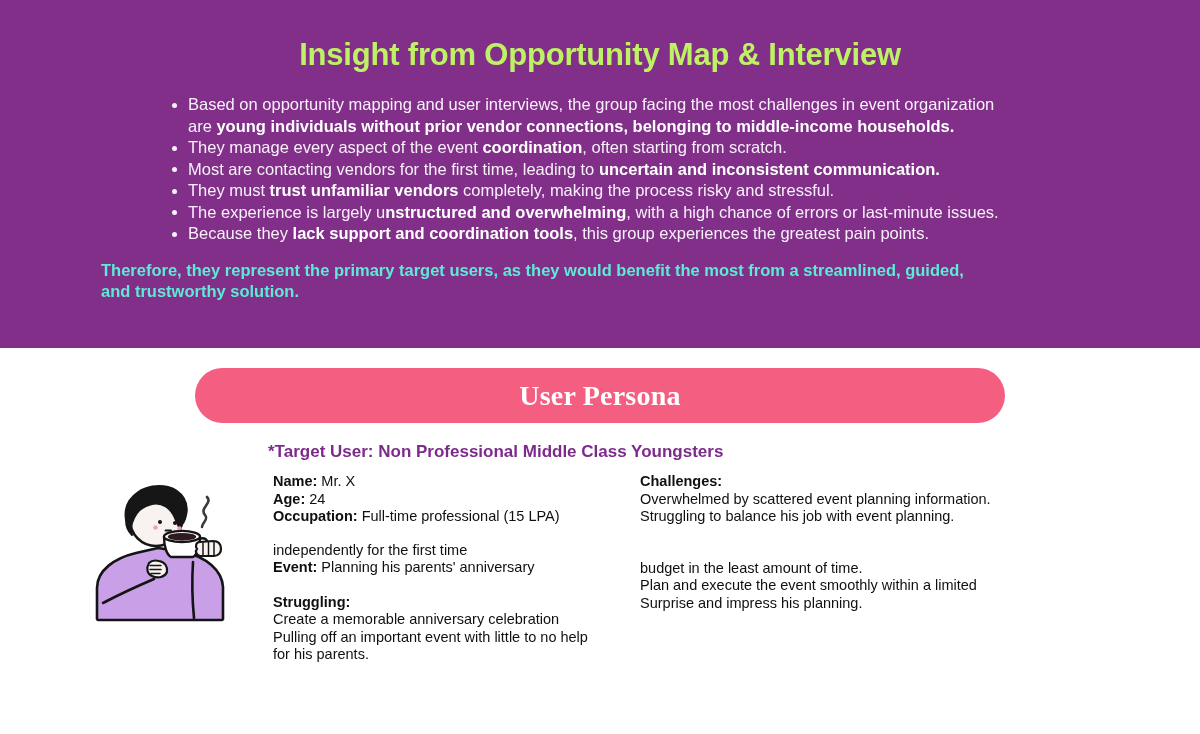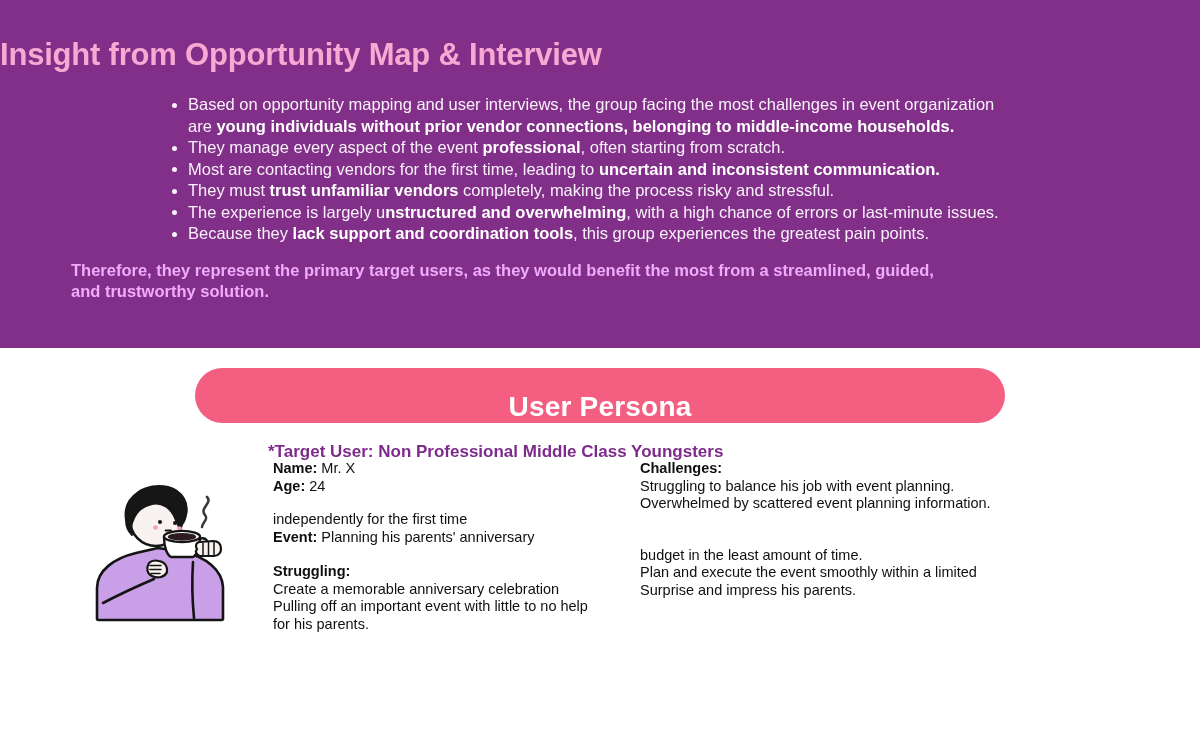--- a/index.html
+++ b/index.html
@@ -7,71 +7,71 @@
     width:1200px;height:734px;position:relative;overflow:hidden;
     background:#ffffff;font-family:"Liberation Sans",sans-serif;
     -webkit-font-smoothing:antialiased;
   }
   
   .hero{
     position:absolute;left:0;top:0;width:1200px;height:348px;
     background:#812F88;color:#ffffff;
   }
   .hero-title{
-    margin:0;padding-top:37px;text-align:left;
-    font-size:31px;font-weight:700;letter-spacing:-0.2px;color:#f9a8d4;
+    margin:0;padding-top:37px;text-align:center;
+    font-size:31px;font-weight:700;letter-spacing:-0.2px;color:#bef264;
   }
   .insight-list{
     list-style:none;margin:21px 0 12px 165px;padding:0;width:848px;
     font-size:16.5px;line-height:21.5px;color:#F8F1FA;
   }
   .insight-list li{position:relative;padding-left:23px}
   .insight-list li::before{
     content:"";position:absolute;left:7px;top:8.5px;width:5px;height:5px;
     border-radius:50%;background:#F8F1FA;
   }
   .b{font-weight:700;color:#ffffff}
   .conclusion{
-    margin:15px 0 0 71px;width:885px;
-    font-size:16.5px;line-height:21.5px;font-weight:700;color:#f0abfc;
+    margin:15px 0 0 101px;width:885px;
+    font-size:16.5px;line-height:21.5px;font-weight:700;color:#5eead4;
   }
   
   .persona-banner{
     position:absolute;left:195px;top:368px;width:810px;height:55px;
     background:#F45E80;border-radius:27.5px;
-    display:flex;align-items:flex-end;justify-content:center;
+    display:flex;align-items:center;justify-content:center;font-family:Liberation Serif, serif;
   }
   .persona-banner-label{
     color:#ffffff;font-size:28px;font-weight:700;letter-spacing:0.2px;
   }
   .target-user{
     position:absolute;left:268px;top:442px;
     font-size:17px;font-weight:700;color:#7D2B8B;white-space:nowrap;
   }
   .illustration{position:absolute;left:90px;top:480px;width:142px;height:142px}
   .col{
-    position:absolute;top:460px;font-size:14.5px;line-height:17.5px;color:#101010;
+    position:absolute;top:473px;font-size:14.5px;line-height:17.5px;color:#101010;
   }
   .col-left{left:273px;width:360px}
   .col-right{left:640px;width:390px}
   .col .line{white-space:nowrap}
   .lbl{font-weight:700}
   .gap-sm{height:16px}
   .gap-md{height:17px}
   .gap-lg{height:34px}
 </style>
 </head>
 <body>
 
 <section class="hero">
   <h1 class="hero-title">Insight from Opportunity Map &amp; Interview</h1>
 
   <ul class="insight-list">
     <li><span>Based on opportunity mapping and user interviews, the group facing the most challenges in event organization are </span><span class="b">young individuals without prior vendor connections, belonging to middle-income households.</span></li>
-    <li><span>They manage every aspect of the event </span><span class="b">professional</span><span>, often starting from scratch.</span></li>
+    <li><span>They manage every aspect of the event </span><span class="b">coordination</span><span>, often starting from scratch.</span></li>
     <li><span>Most are contacting vendors for the first time, leading to </span><span class="b">uncertain and inconsistent communication.</span></li>
     <li><span>They must </span><span class="b">trust unfamiliar vendors</span><span> completely, making the process risky and stressful.</span></li>
     <li><span>The experience is largely u</span><span class="b">nstructured and overwhelming</span><span>, with a high chance of errors or last-minute issues.</span></li>
     <li><span>Because they </span><span class="b">lack support and coordination tools</span><span>, this group experiences the greatest pain points.</span></li>
   </ul>
 
   <p class="conclusion">Therefore, they represent the primary target users, as they would benefit the most from a streamlined, guided, and trustworthy solution.</p>
 </section>
 
 <div class="persona-banner">
@@ -117,31 +117,32 @@
     <path d="M60 85.5 h11 M60 89.5 h11 M61 93.5 h9" stroke="#141414" stroke-width="1.5" stroke-linecap="round" fill="none"></path>
 
     <path d="M110 62 C106 62 105 66 107 69 C105 71 106 75 110 76 L124 76 C129 76 131 72 131 69 C131 64 128 61 123 61 Z" fill="#F8F3F0" stroke="#141414" stroke-width="2.2"></path>
     <path d="M113 63 v12 M118.5 62.5 v13 M124 62.5 v13" stroke="#141414" stroke-width="1.5" stroke-linecap="round" fill="none"></path>
   </g>
 </svg>
 
 <div class="col col-left">
   <div class="line"><span class="lbl">Name:</span> <span>Mr. X</span></div>
   <div class="line"><span class="lbl">Age:</span> <span>24</span></div>
+  <div class="line"><span class="lbl">Occupation:</span> <span>Full-time professional (15 LPA)</span></div>
   <div class="gap-sm"></div>
   <div class="line"><span>independently for the first time</span></div>
   <div class="line"><span class="lbl">Event:</span> <span>Planning his parents' anniversary</span></div>
   <div class="gap-md"></div>
   <div class="line lbl">Struggling:</div>
   <div class="line">Create a memorable anniversary celebration</div>
   <div class="line">Pulling off an important event with little to no help</div>
   <div class="line">for his parents.</div>
 </div>
 
 <div class="col col-right">
   <div class="line lbl">Challenges:</div>
+  <div class="line">Overwhelmed by scattered event planning information.</div>
   <div class="line">Struggling to balance his job with event planning.</div>
-  <div class="line">Overwhelmed by scattered event planning information.</div>
   <div class="gap-lg"></div>
   <div class="line">budget in the least amount of time.</div>
   <div class="line">Plan and execute the event smoothly within a limited</div>
-  <div class="line">Surprise and impress his parents.</div>
+  <div class="line">Surprise and impress his planning.</div>
 </div>
 
 </body></html>

